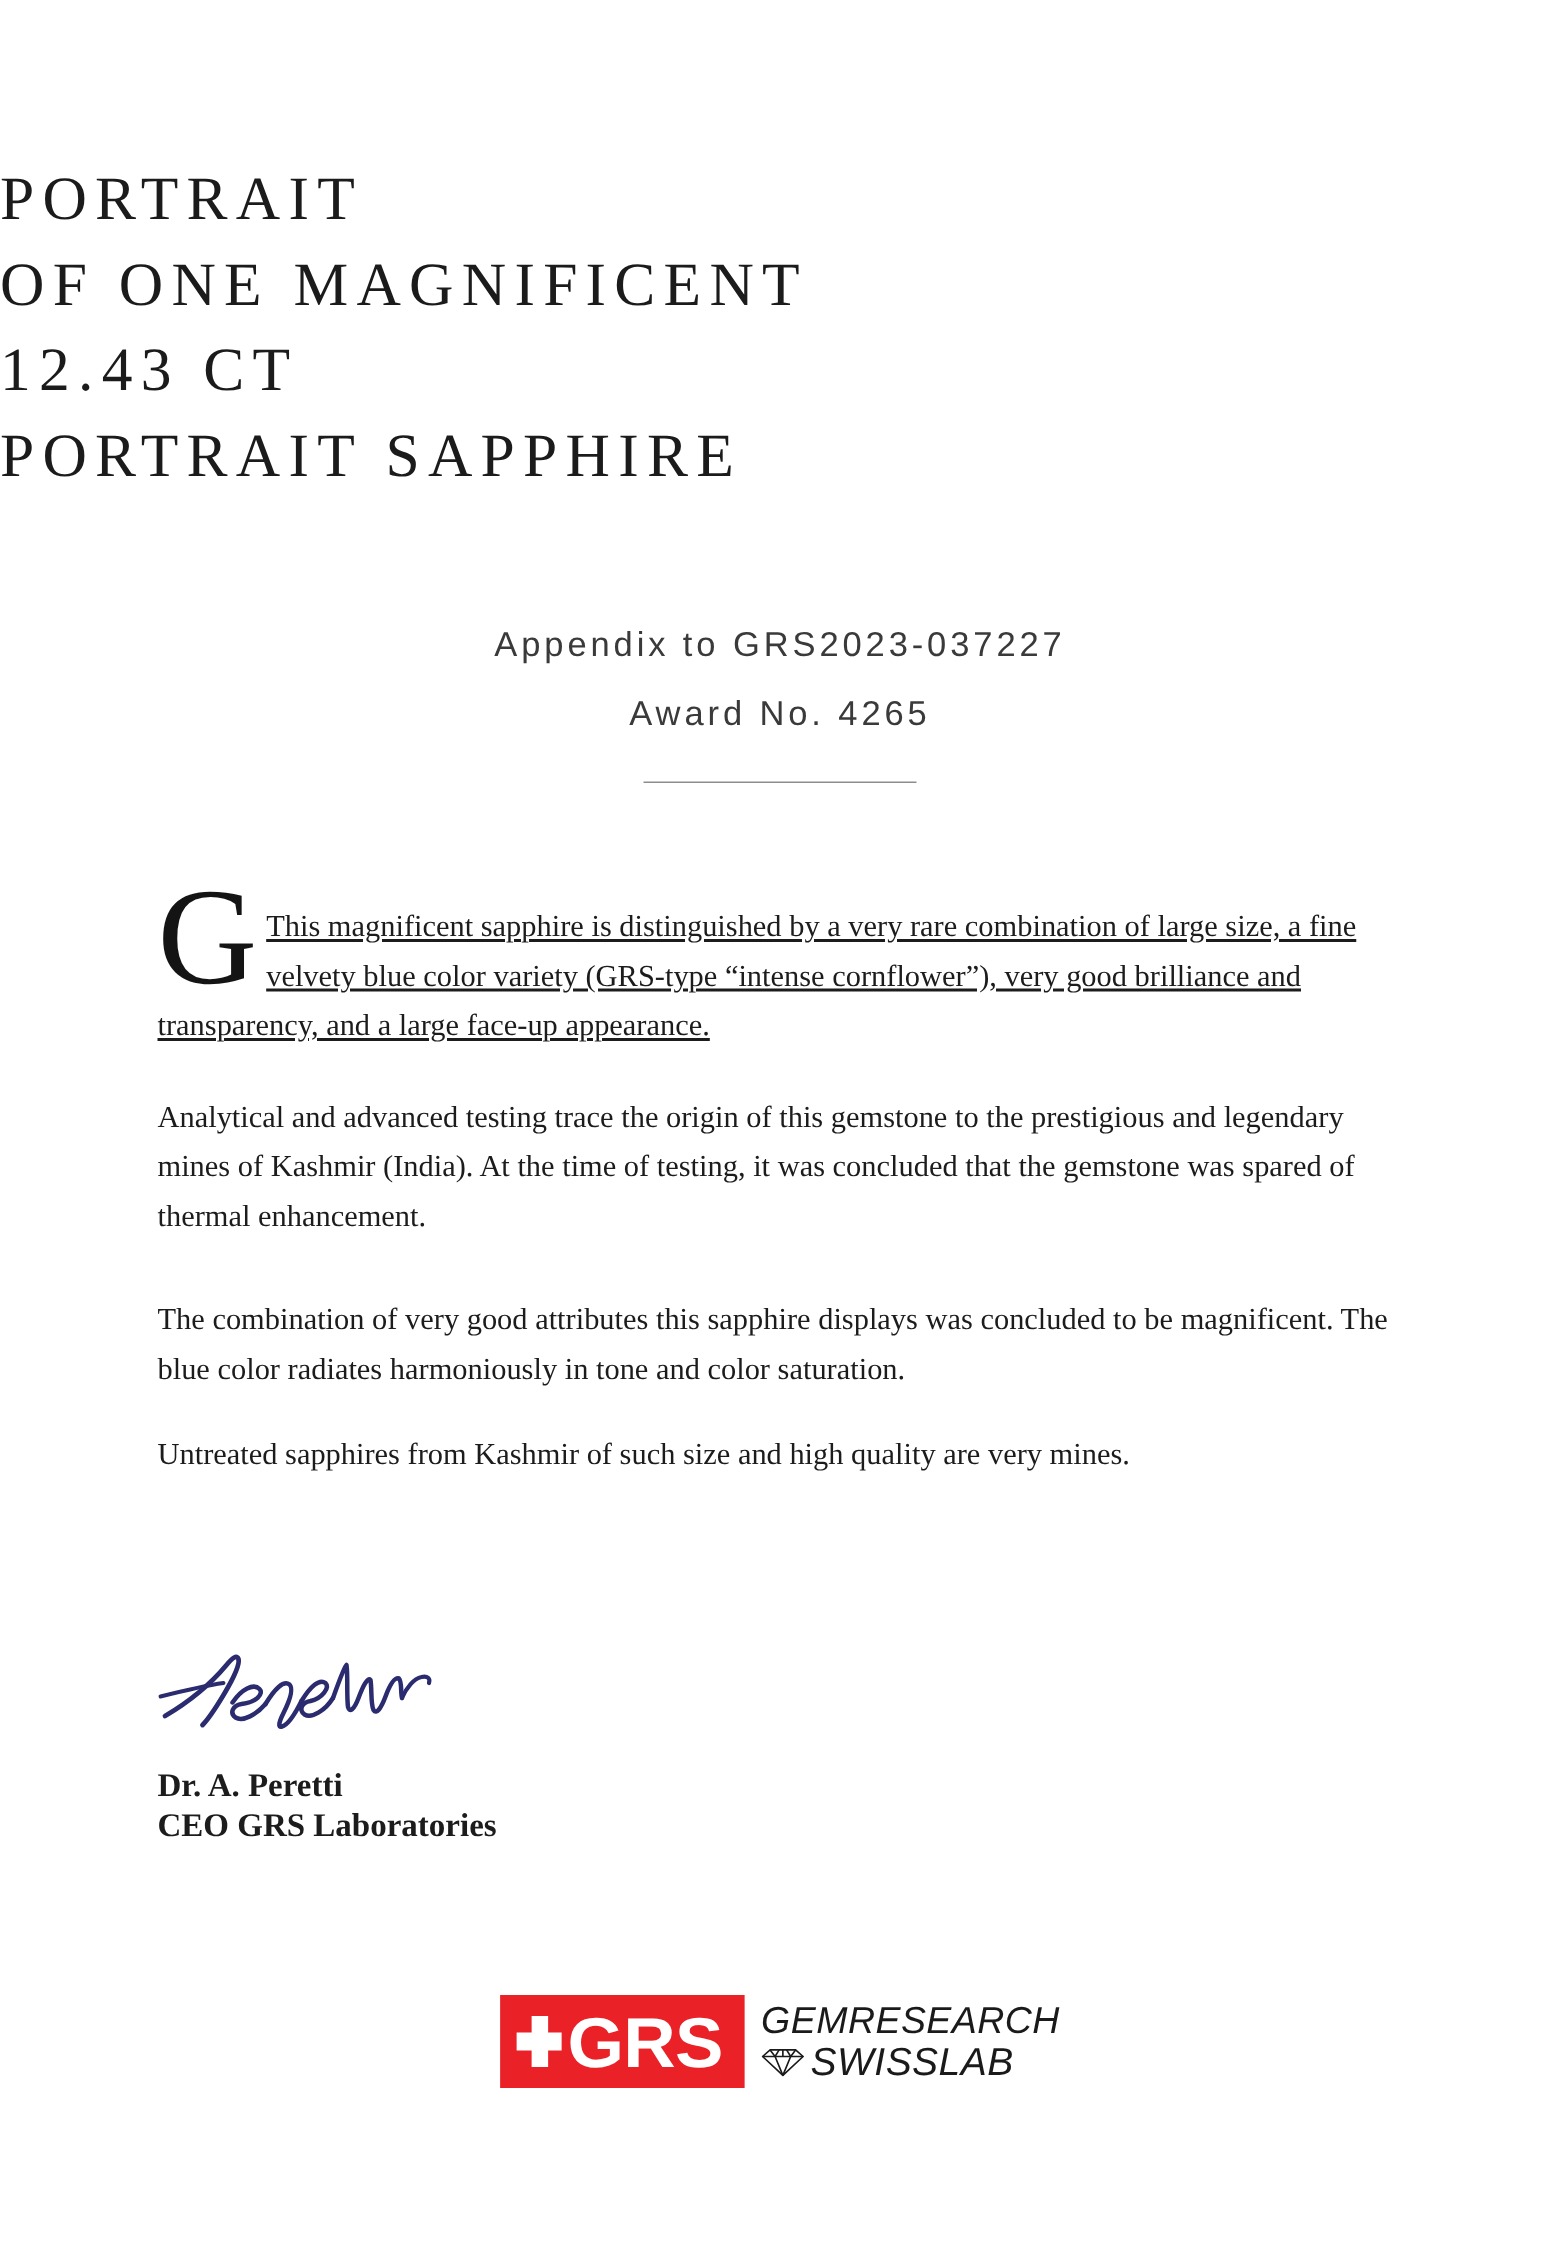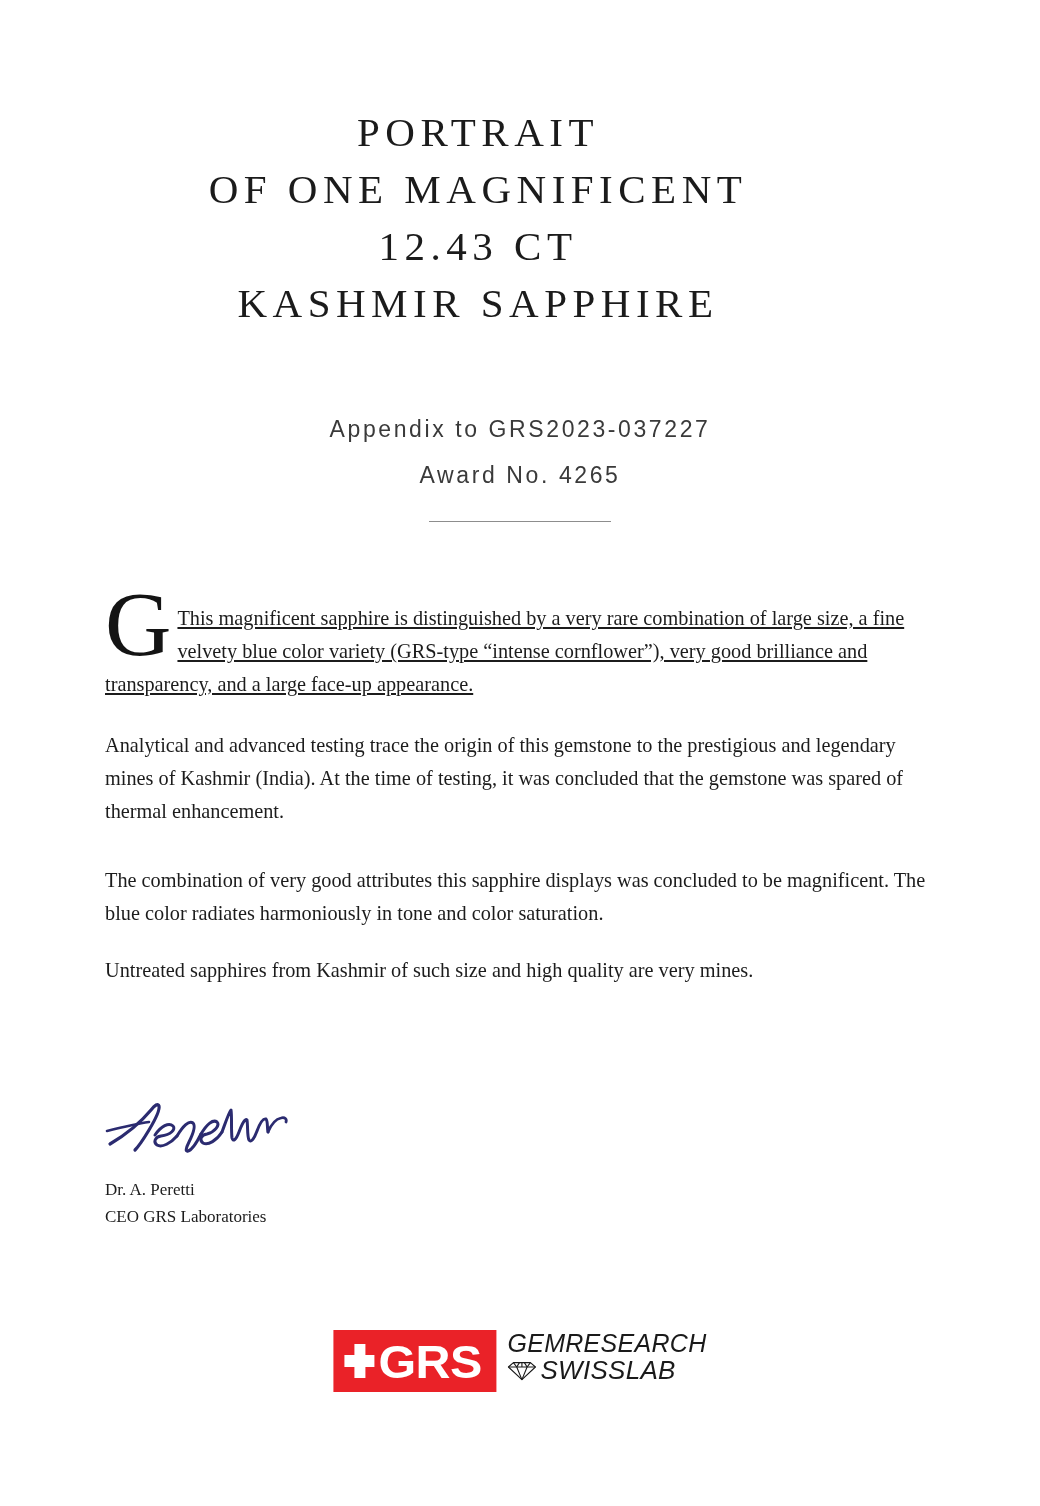--- a/index.html
+++ b/index.html
@@ -21,21 +21,20 @@
     inset: 0;
     background: #ffffff;
   }
 
   
   .title-block {
     position: absolute;
     top: 104px;
     left: 0;
     width: 956px;
-    text-align: center;
   }
   .title-line {
     font-family: "Liberation Serif", "DejaVu Serif", serif;
     font-size: 41px;
     line-height: 57px;
     letter-spacing: 5.5px;
     color: #1b1b1b;
     font-weight: 400;
     white-space: nowrap;
   }
@@ -108,34 +107,35 @@
     top: 1098px;
     left: 105px;
     width: 500px;
   }
   .signature-mark {
     width: 190px;
     height: 62px;
     display: block;
   }
   .signer {
-    font-size: 17px;
+    font-size: 22px;
     line-height: 27px;
     color: #1c1c1c;
     margin-top: 16px;
+    font-weight: bold;
   }
 
   
   .footer-logo {
     position: absolute;
     top: 1330px;
     left: 50%;
     transform: translateX(-50%);
     display: flex;
-    align-items: flex-start;
+    align-items: center;
     gap: 11px;
   }
   .logo-badge {
     background: #ea2228;
     width: 163px;
     height: 62px;
     display: flex;
     align-items: center;
     gap: 4px;
     padding: 0 9px 0 11px;
@@ -191,21 +191,21 @@
 </style>
 </head>
 <body>
 
 <div class="page">
 
   <div class="title-block">
     <div class="title-line">PORTRAIT</div>
     <div class="title-line">OF ONE MAGNIFICENT</div>
     <div class="title-line">12.43 CT</div>
-    <div class="title-line">KASHMIR SAPPHIRE</div>
+    <div class="title-line">PORTRAIT SAPPHIRE</div>
   </div>
 
   <div class="subtitle-block">
     <div class="subtitle-line">Appendix to GRS2023-037227</div>
     <div class="subtitle-line">Award No. 4265</div>
   </div>
 
   <div class="divider"></div>
 
   <div class="body-block">

